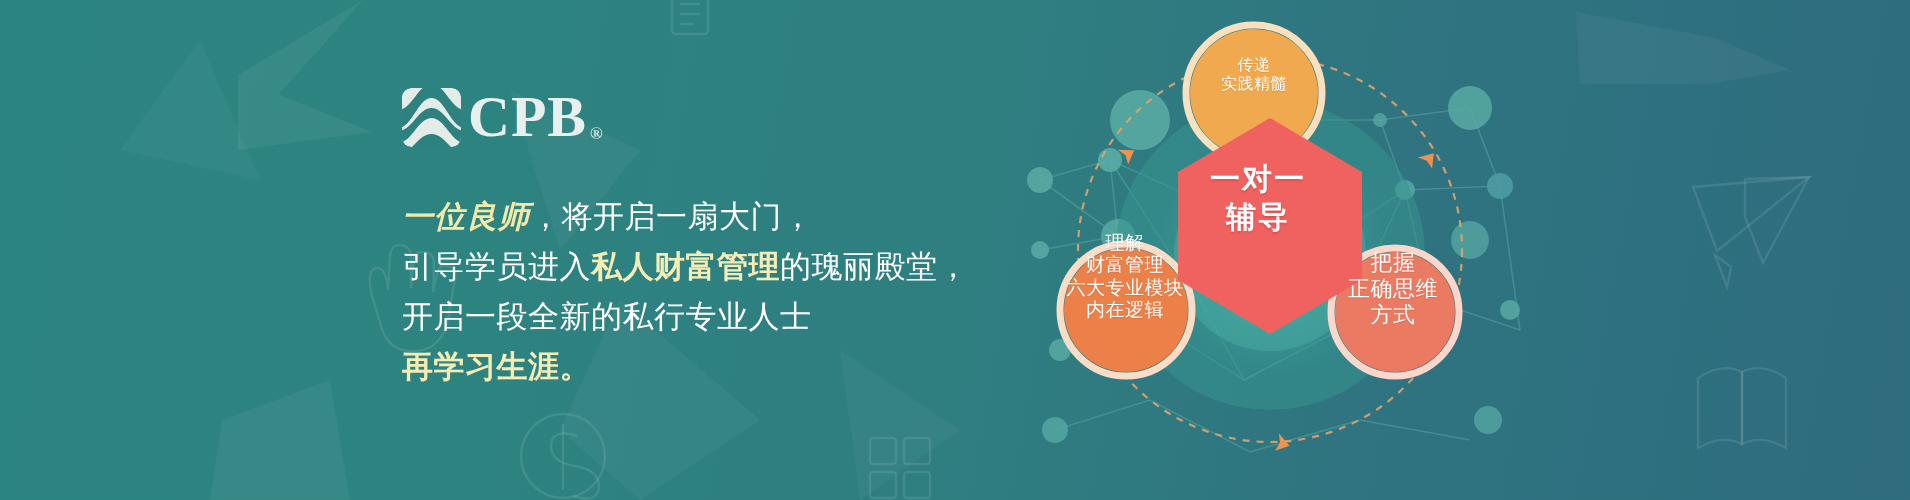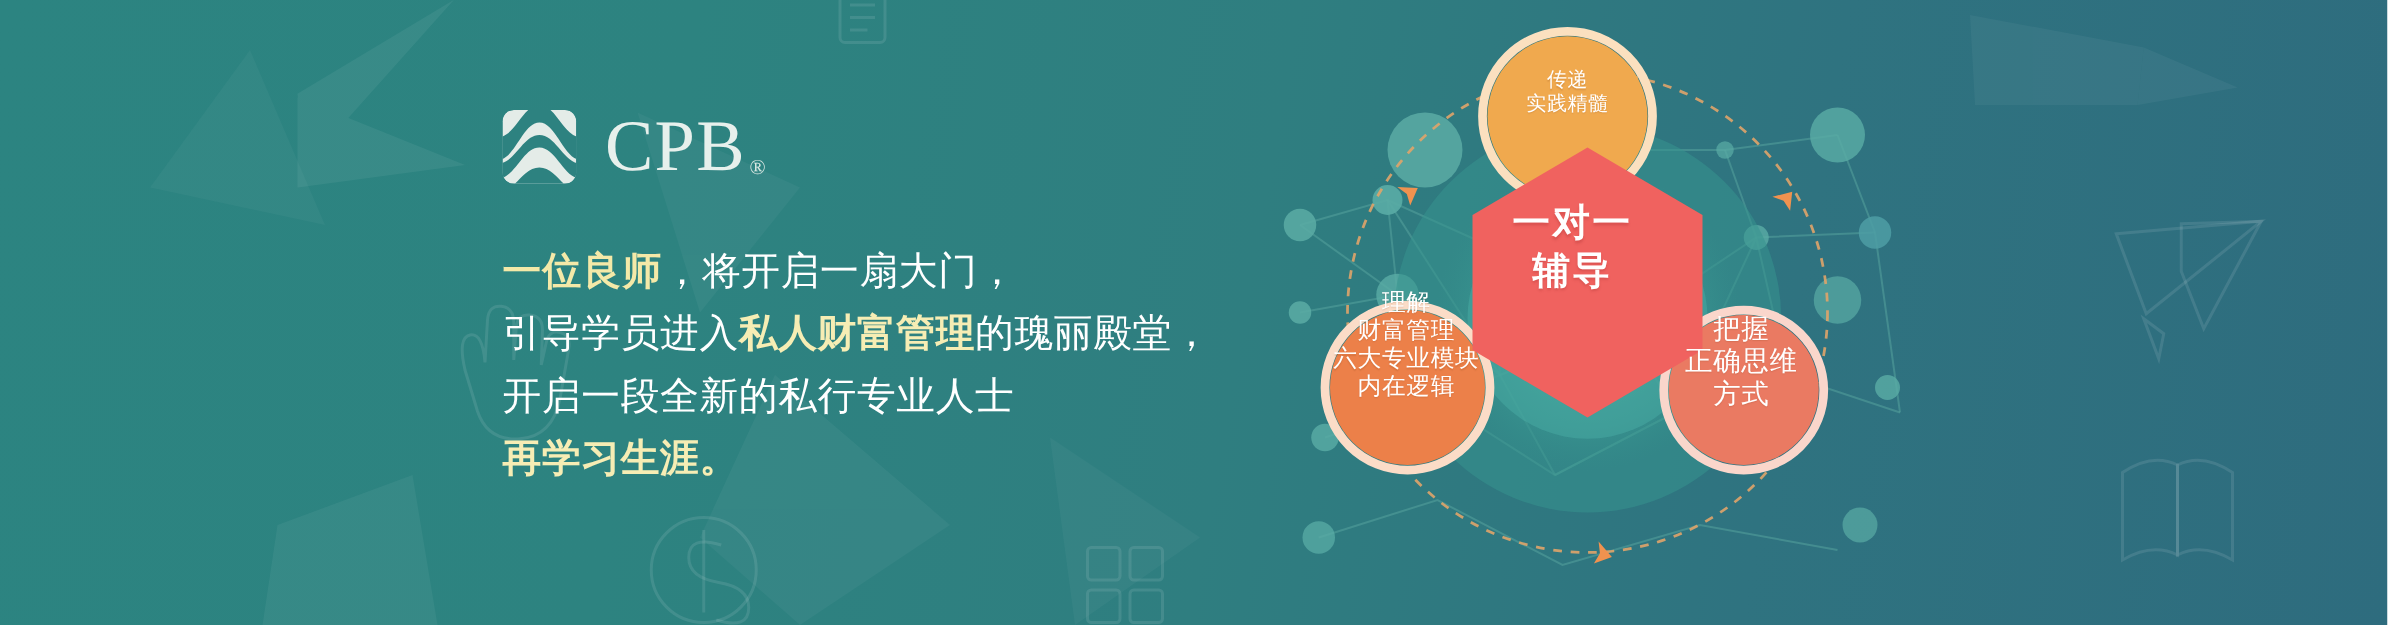--- a/index.html
+++ b/index.html
@@ -20,23 +20,23 @@
 
   
   #copy {
     position:absolute;
     left:402px; top:86px;
     width:640px;
   }
   #logo-row { display:flex; align-items:center; height:62px; margin-bottom:44px; }
   #logo-mark { width:59px; height:59px; flex:0 0 59px; }
   #logo-word {
-    margin-left:23px;
+    margin-left:7px;
     font-family:"Liberation Serif","DejaVu Serif",serif;
-    font-weight:400;
+    font-weight:700;
     font-size:58px;
     letter-spacing:1px;
     color:#e7f0ec;
     line-height:1;
     position:relative;
     display:flex;
     align-items:flex-end;
   }
   #logo-reg { font-size:17px; line-height:1; margin-left:3px; margin-bottom:4px; color:#d9e7e2; }
 
@@ -47,20 +47,21 @@
     white-space:nowrap;
     letter-spacing:0.5px;
   }
   .hl {
     color:#f6edb4;
     font-weight:700;
   }
   .hl-italic {
     color:#f4e9a8;
     font-weight:700;
+    font-style:italic;
     letter-spacing:1px;
   }
 
   
   #diagram { position:absolute; left:1000px; top:0px; width:540px; height:500px; }
   #diagram svg { display:block; }
 
   .node-text {
     position:absolute;
     text-align:center;

